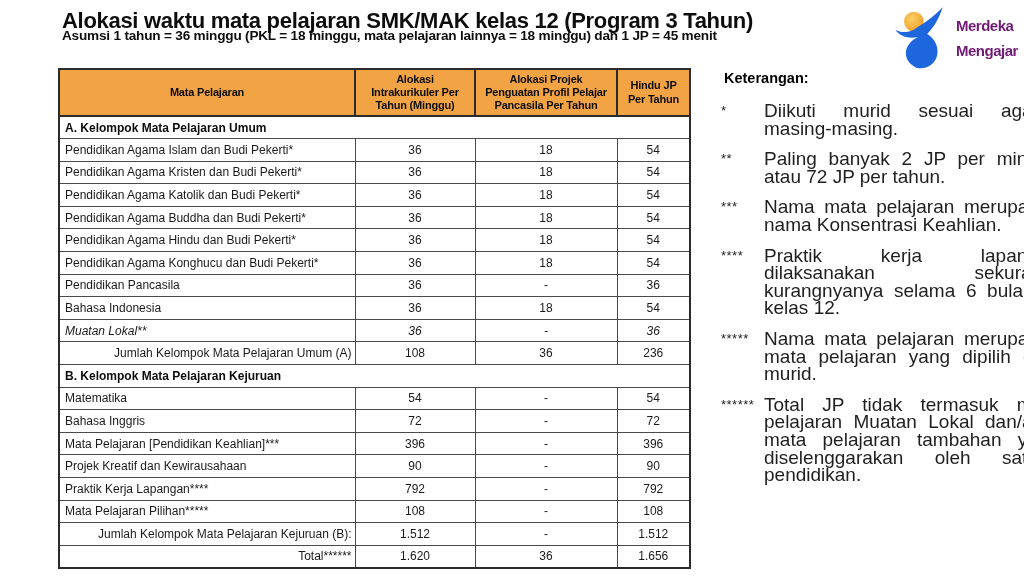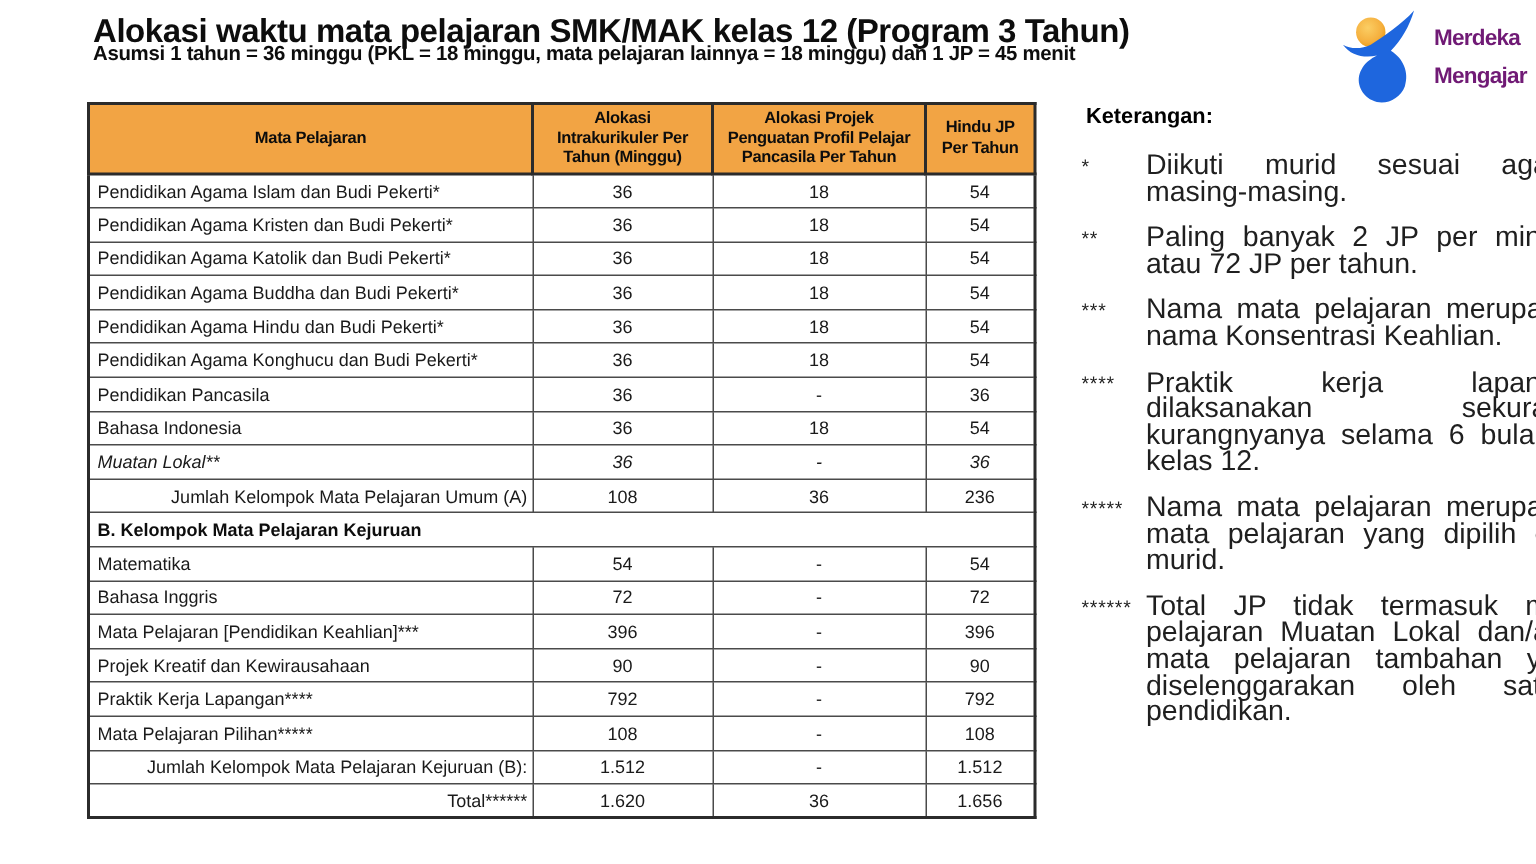--- a/index.html
+++ b/index.html
@@ -142,20 +142,23 @@
 Intrakurikuler Per
 Tahun (Minggu)</th>
           <th>Alokasi Projek
 Penguatan Profil Pelajar
 Pancasila Per Tahun</th>
           <th>Hindu JP
 Per Tahun</th>
         </tr>
       </thead>
     <tbody>
+        <tr class="section">
+          <td colspan="4">A. Kelompok Mata Pelajaran Umum</td>
+        </tr>
         <tr class="data">
           <td class="label">Pendidikan Agama Islam dan Budi Pekerti*</td>
           <td class="num">36</td>
           <td class="num">18</td>
           <td class="num">54</td>
         </tr>
         <tr class="data">
           <td class="label">Pendidikan Agama Kristen dan Budi Pekerti*</td>
           <td class="num">36</td>
           <td class="num">18</td>

